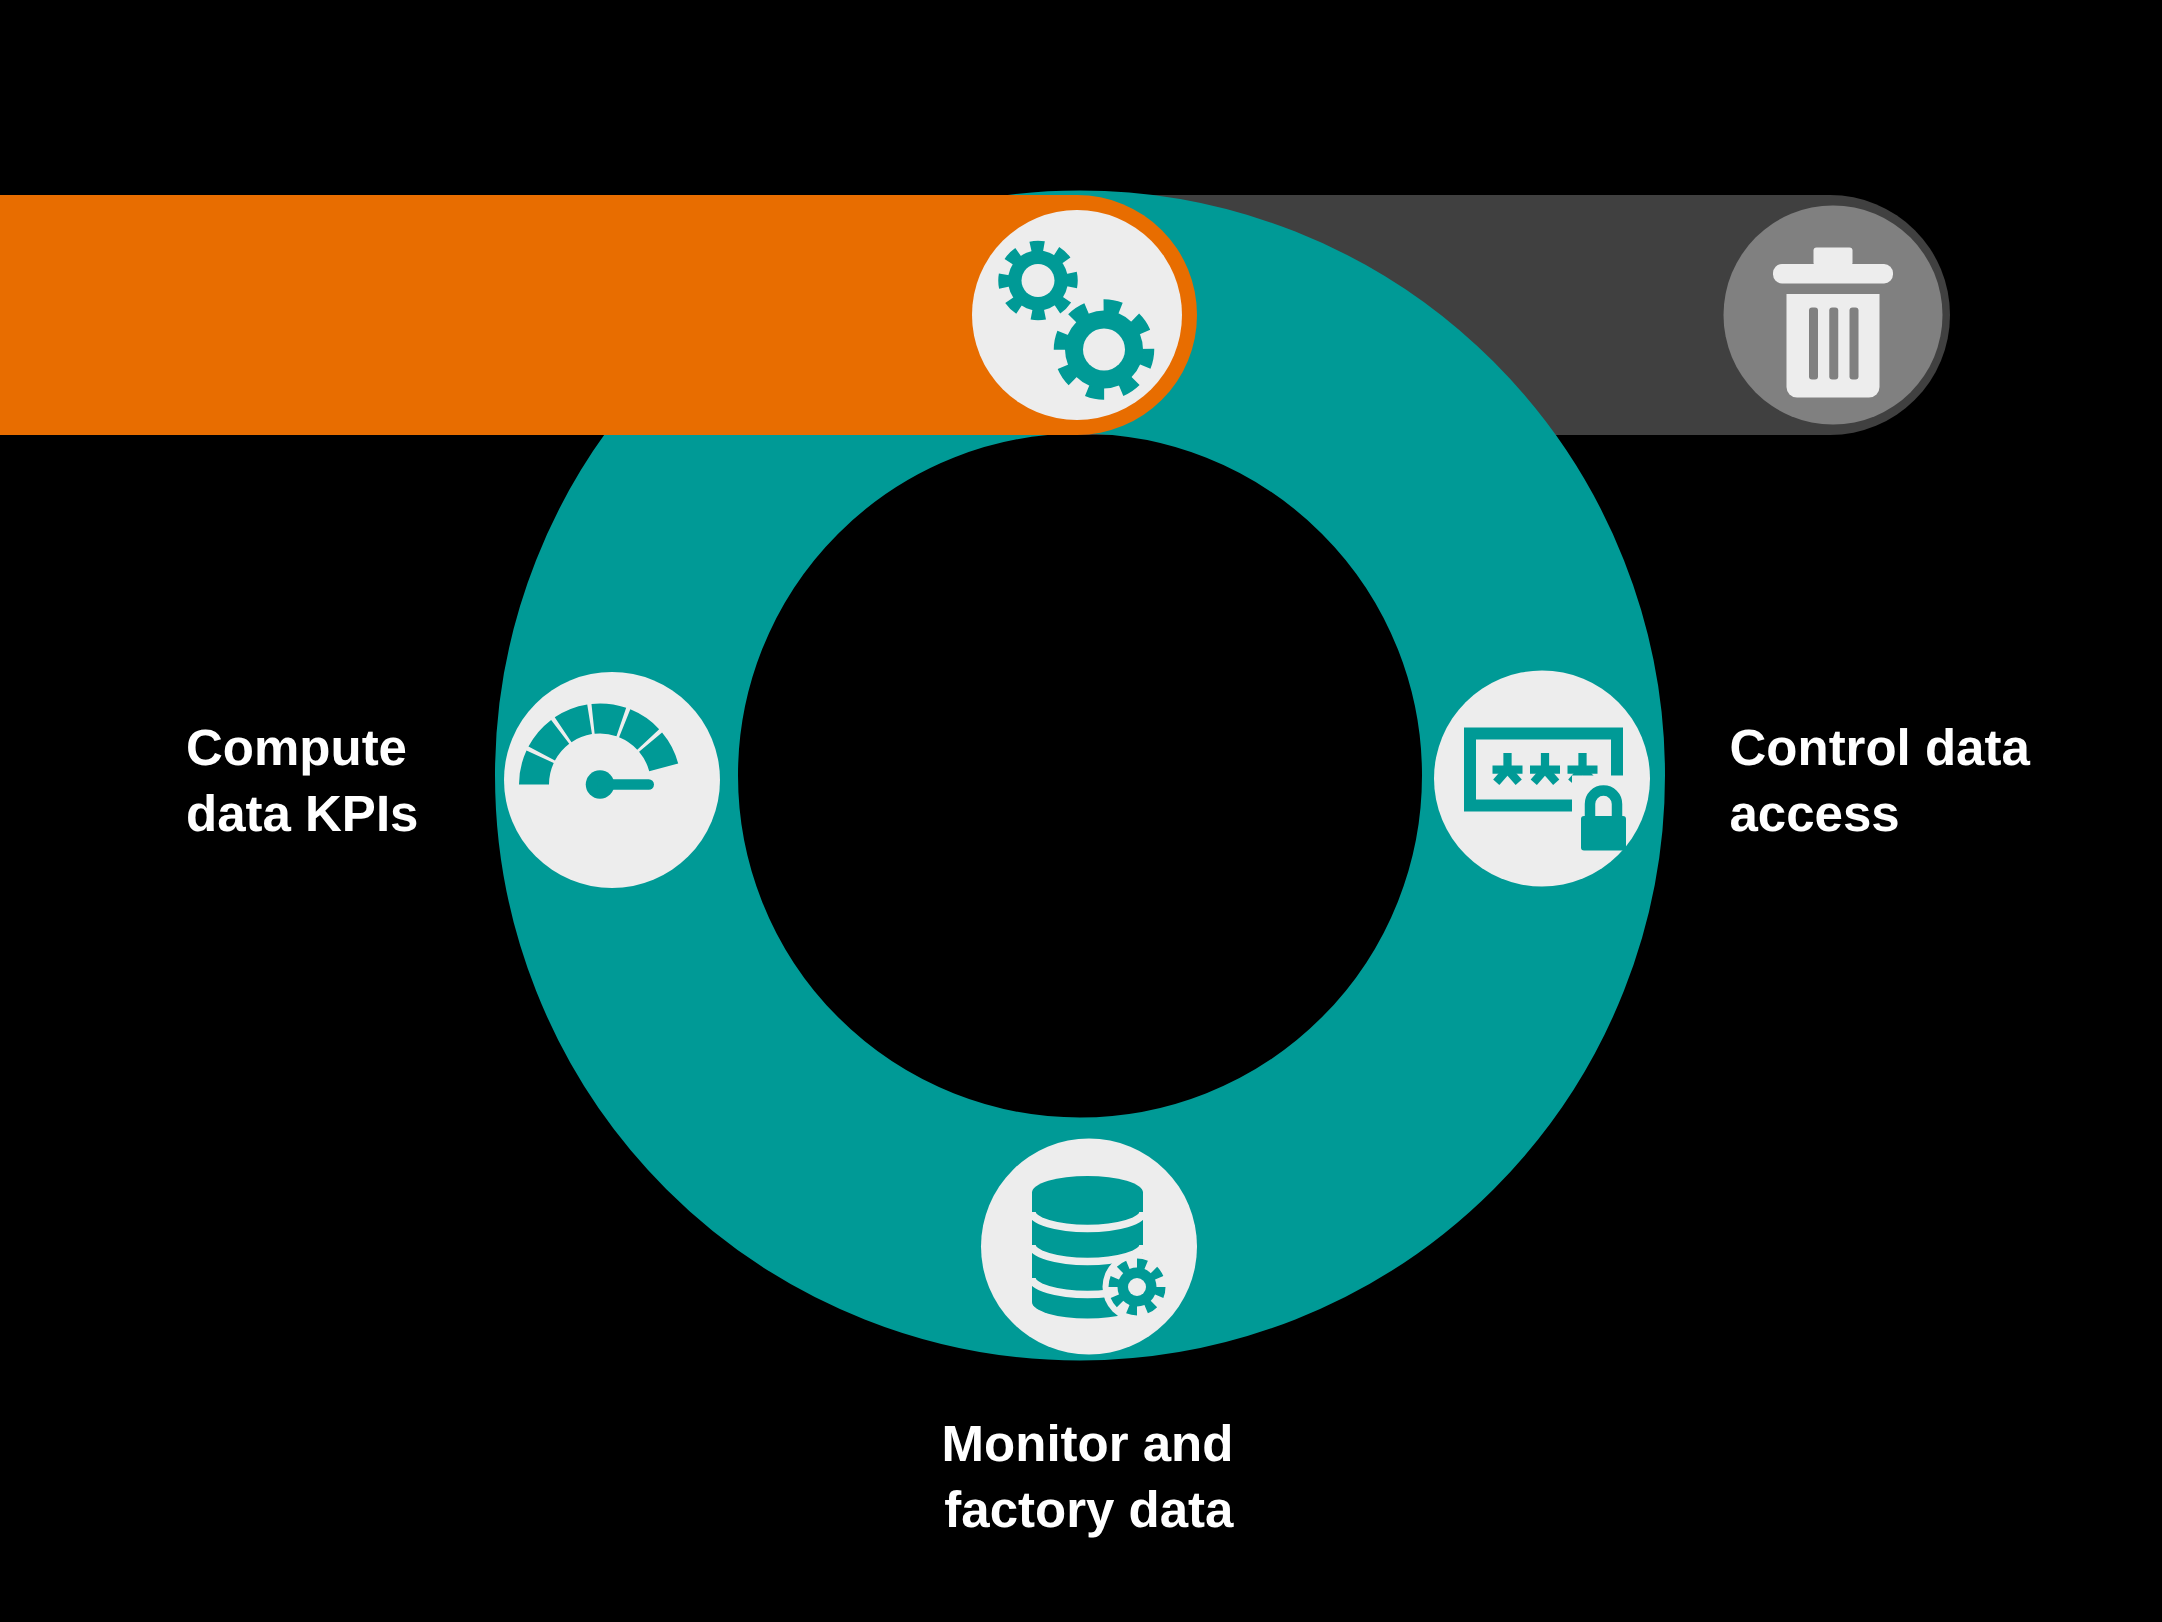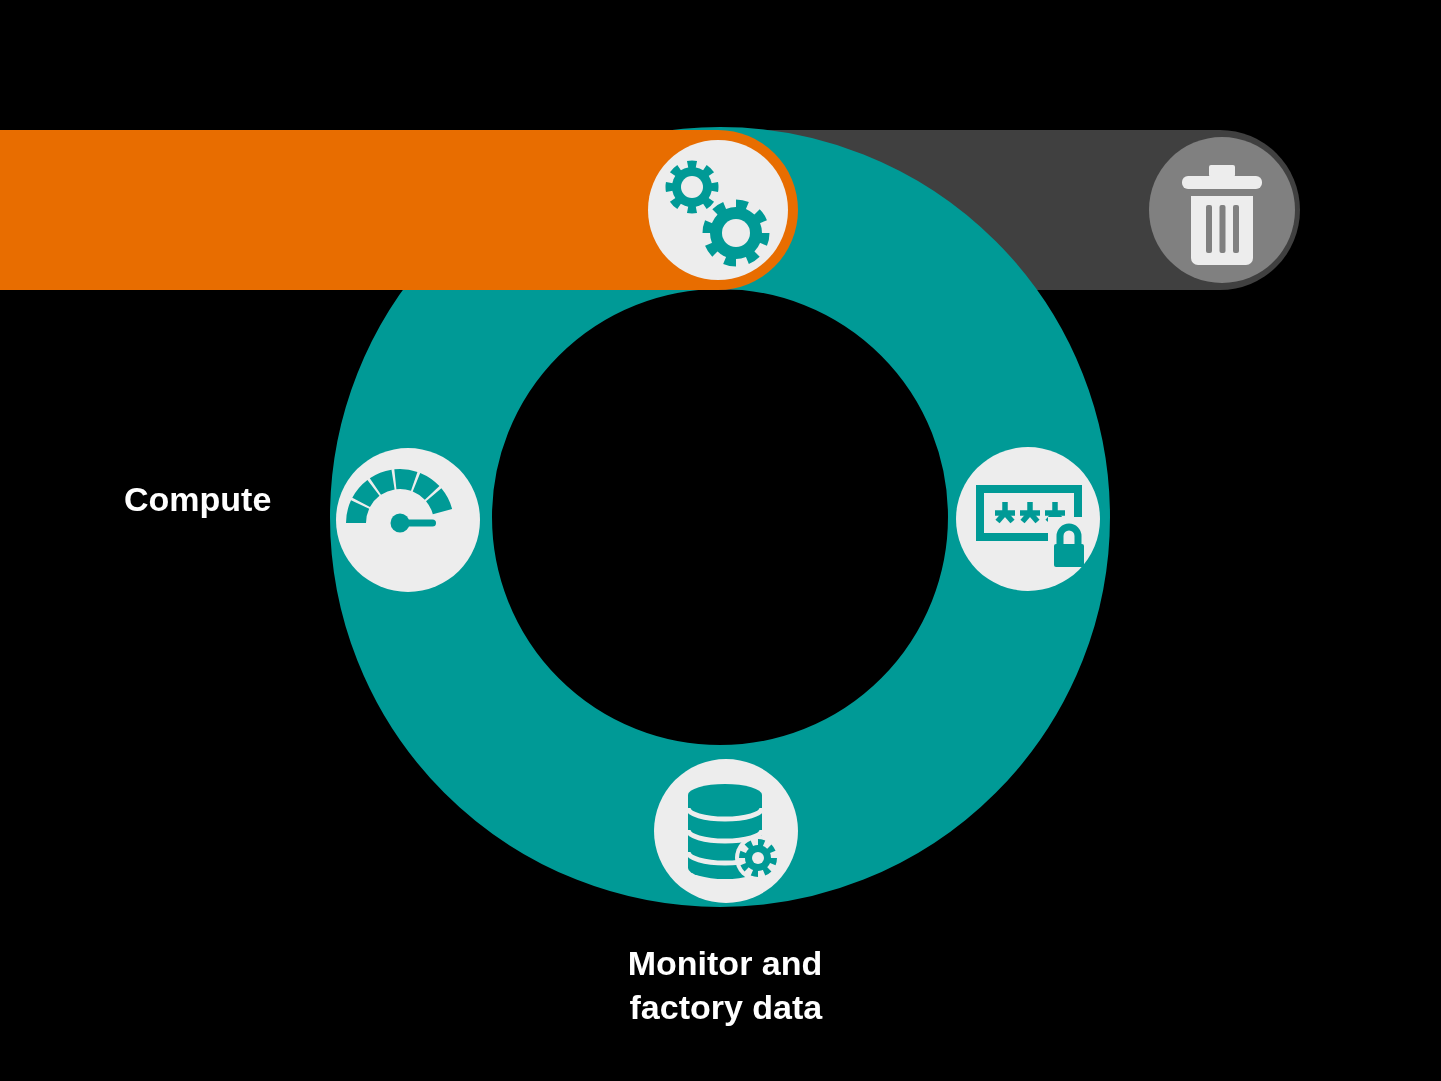--- a/index.html
+++ b/index.html
@@ -135,21 +135,26 @@
       <circle cx="104" cy="99" r="23" fill="#EDEDED"></circle>
       <circle cx="104" cy="99" r="15" fill="none" stroke="#009A96" stroke-width="8" pathLength="80" stroke-dasharray="5 5"></circle>
       <circle cx="104" cy="99" r="13" fill="#009A96"></circle>
       <circle cx="104" cy="99" r="6" fill="#EDEDED"></circle>
     </svg>
   </div>
 
 
   <div class="label label-compute">
     <div>Compute</div>
+    <div>data KPIs</div>
   </div>
 
+  <div class="label label-control">
+    <div>Control data</div>
+    <div>access</div>
+  </div>
 
   <div class="label label-monitor">
     <div>Monitor and</div>
     <div>factory data</div>
   </div>
 
 </div>
 
 </body></html>

